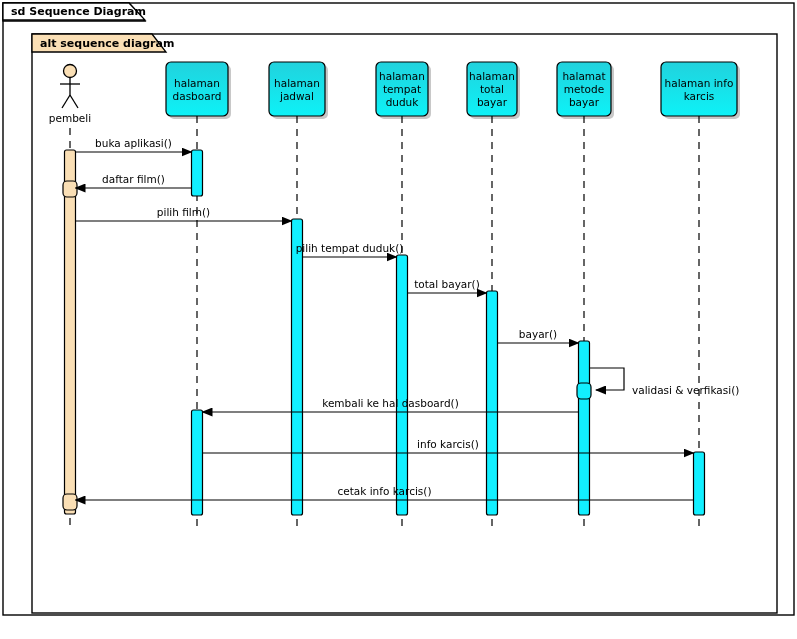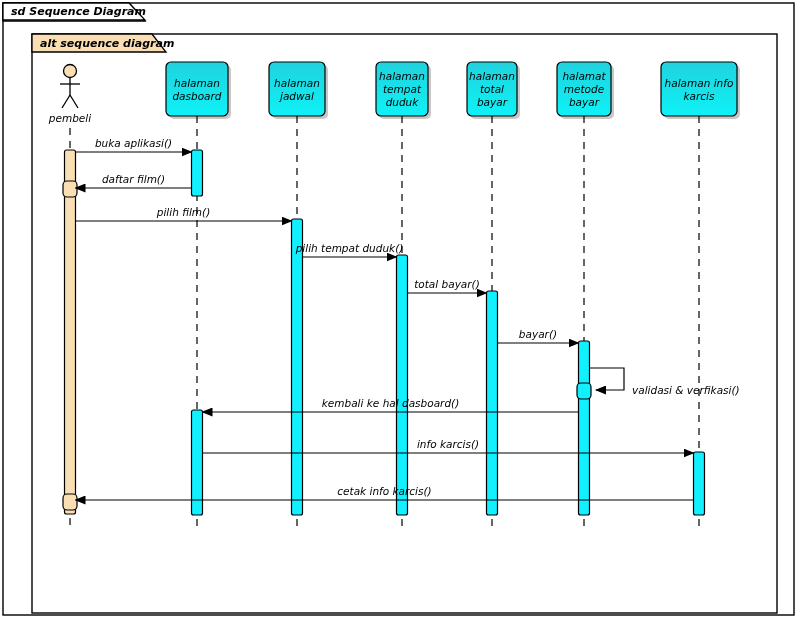--- a/index.html
+++ b/index.html
@@ -9,21 +9,20 @@
   }
   body {
     font-family: "DejaVu Sans", "Liberation Sans", sans-serif;
   }
   #canvas {
     position: relative;
     width: 797px;
     height: 639px;
     background: #ffffff;
     overflow: hidden;
-    font-style: italic;
   }
   svg#diagram {
     position: absolute;
     left: 0;
     top: 0;
     width: 797px;
     height: 639px;
   }
   .frame-outer {
     fill: #ffffff;

